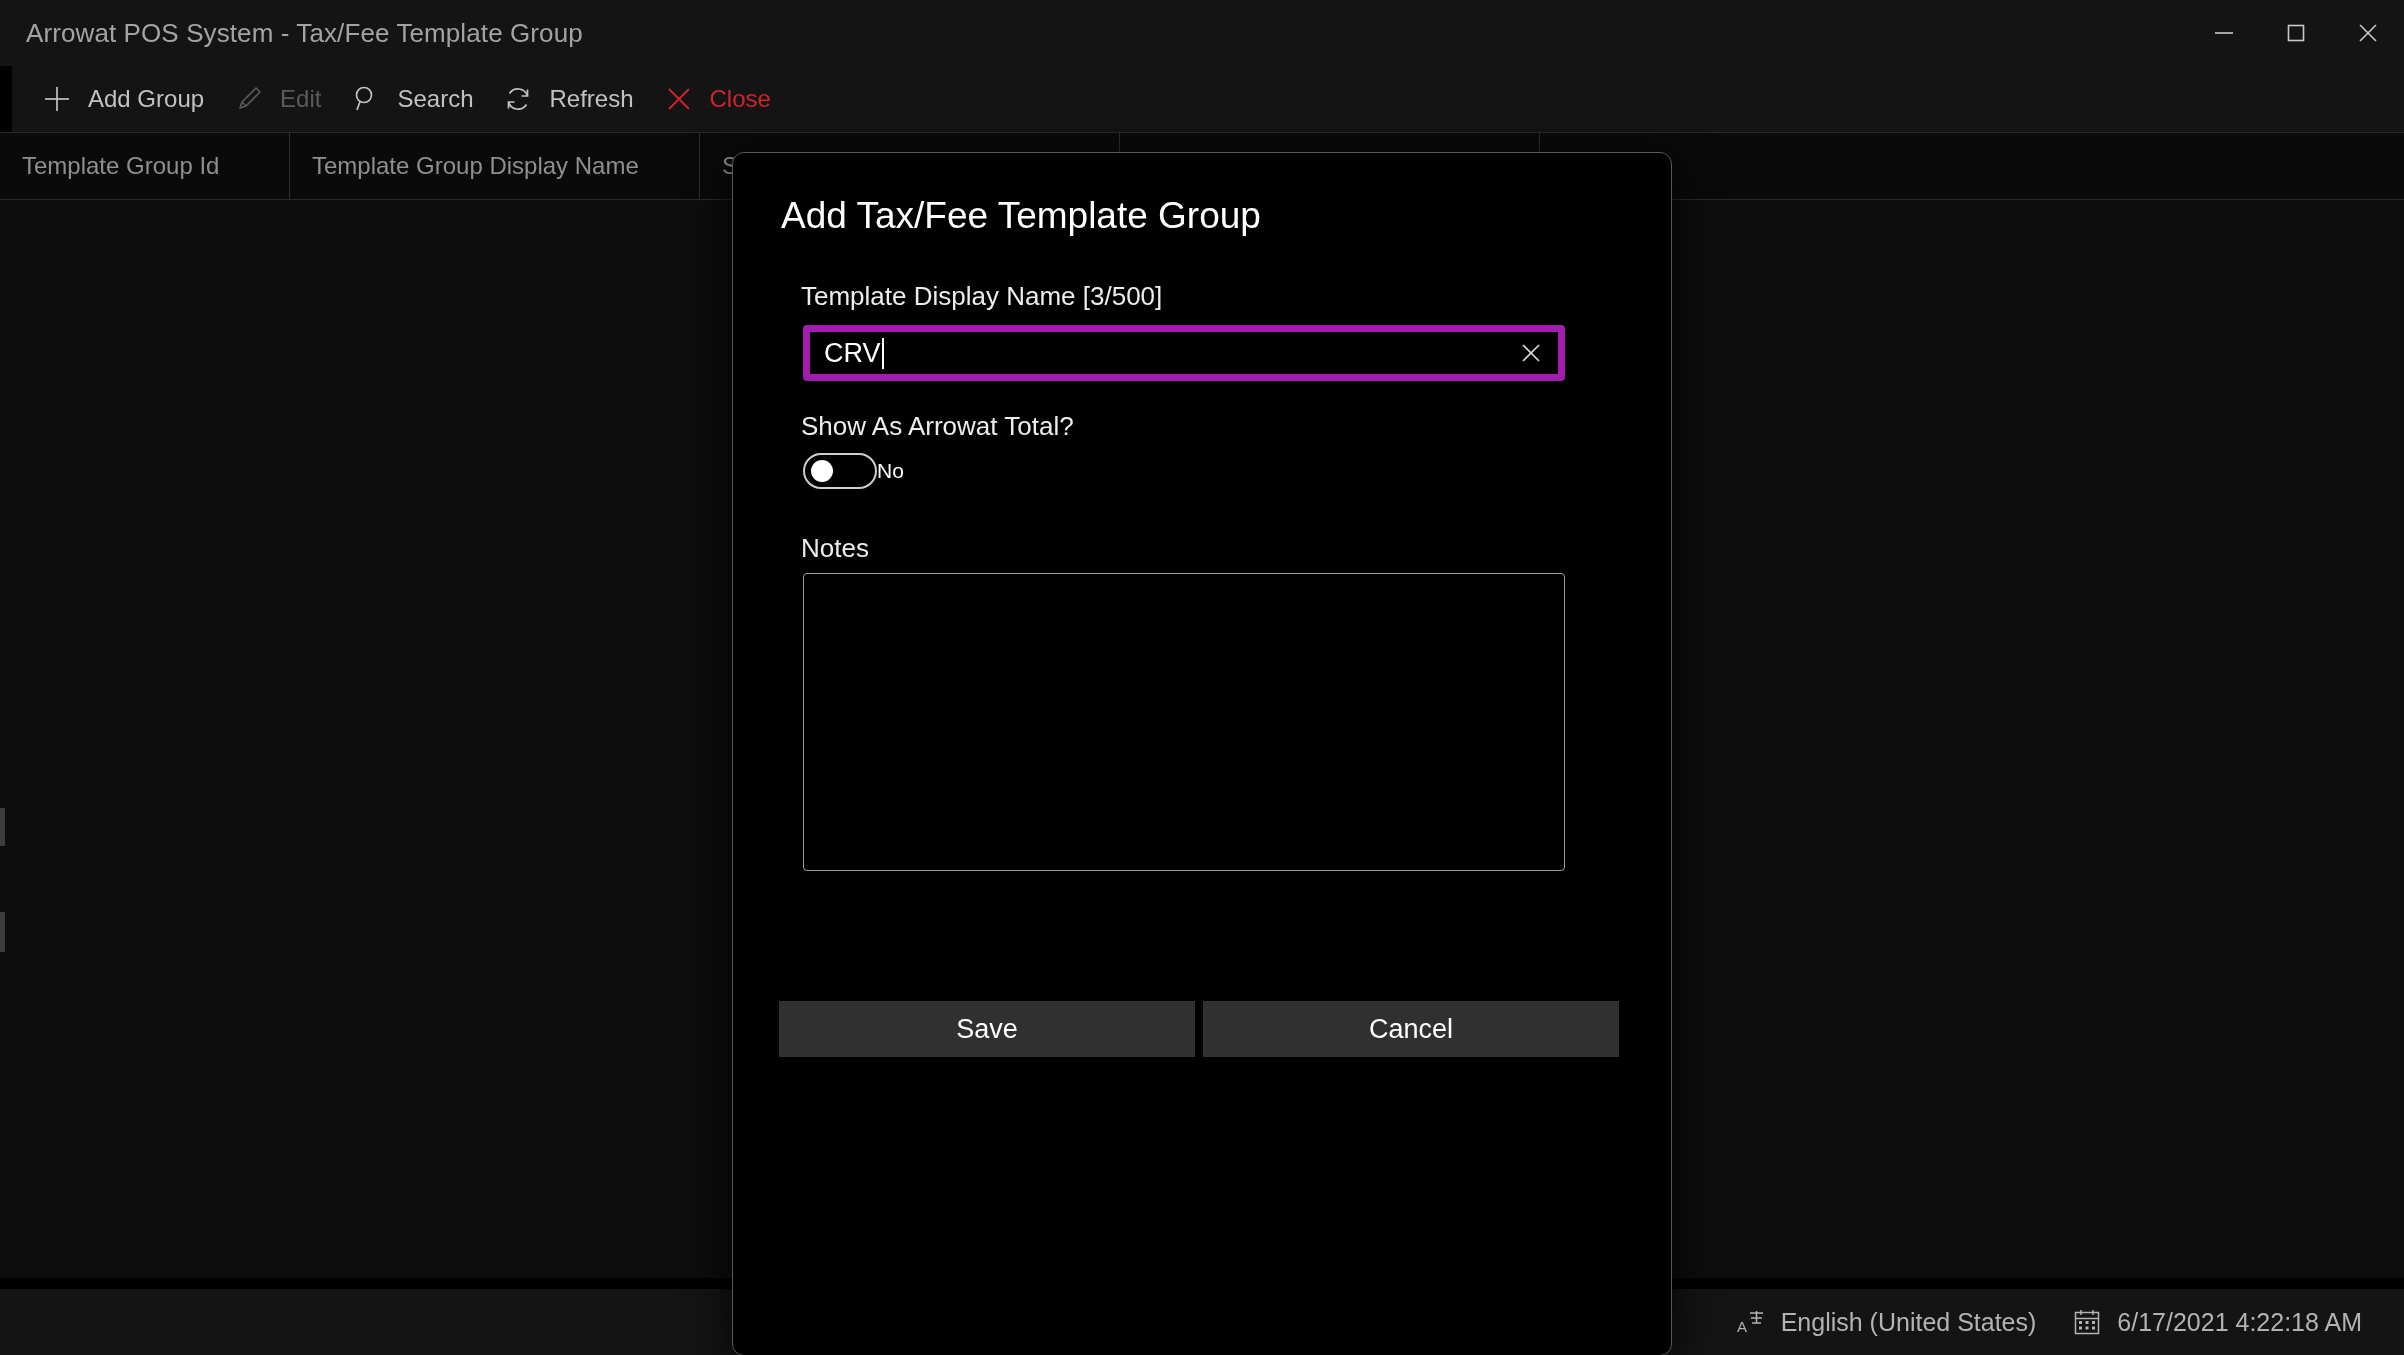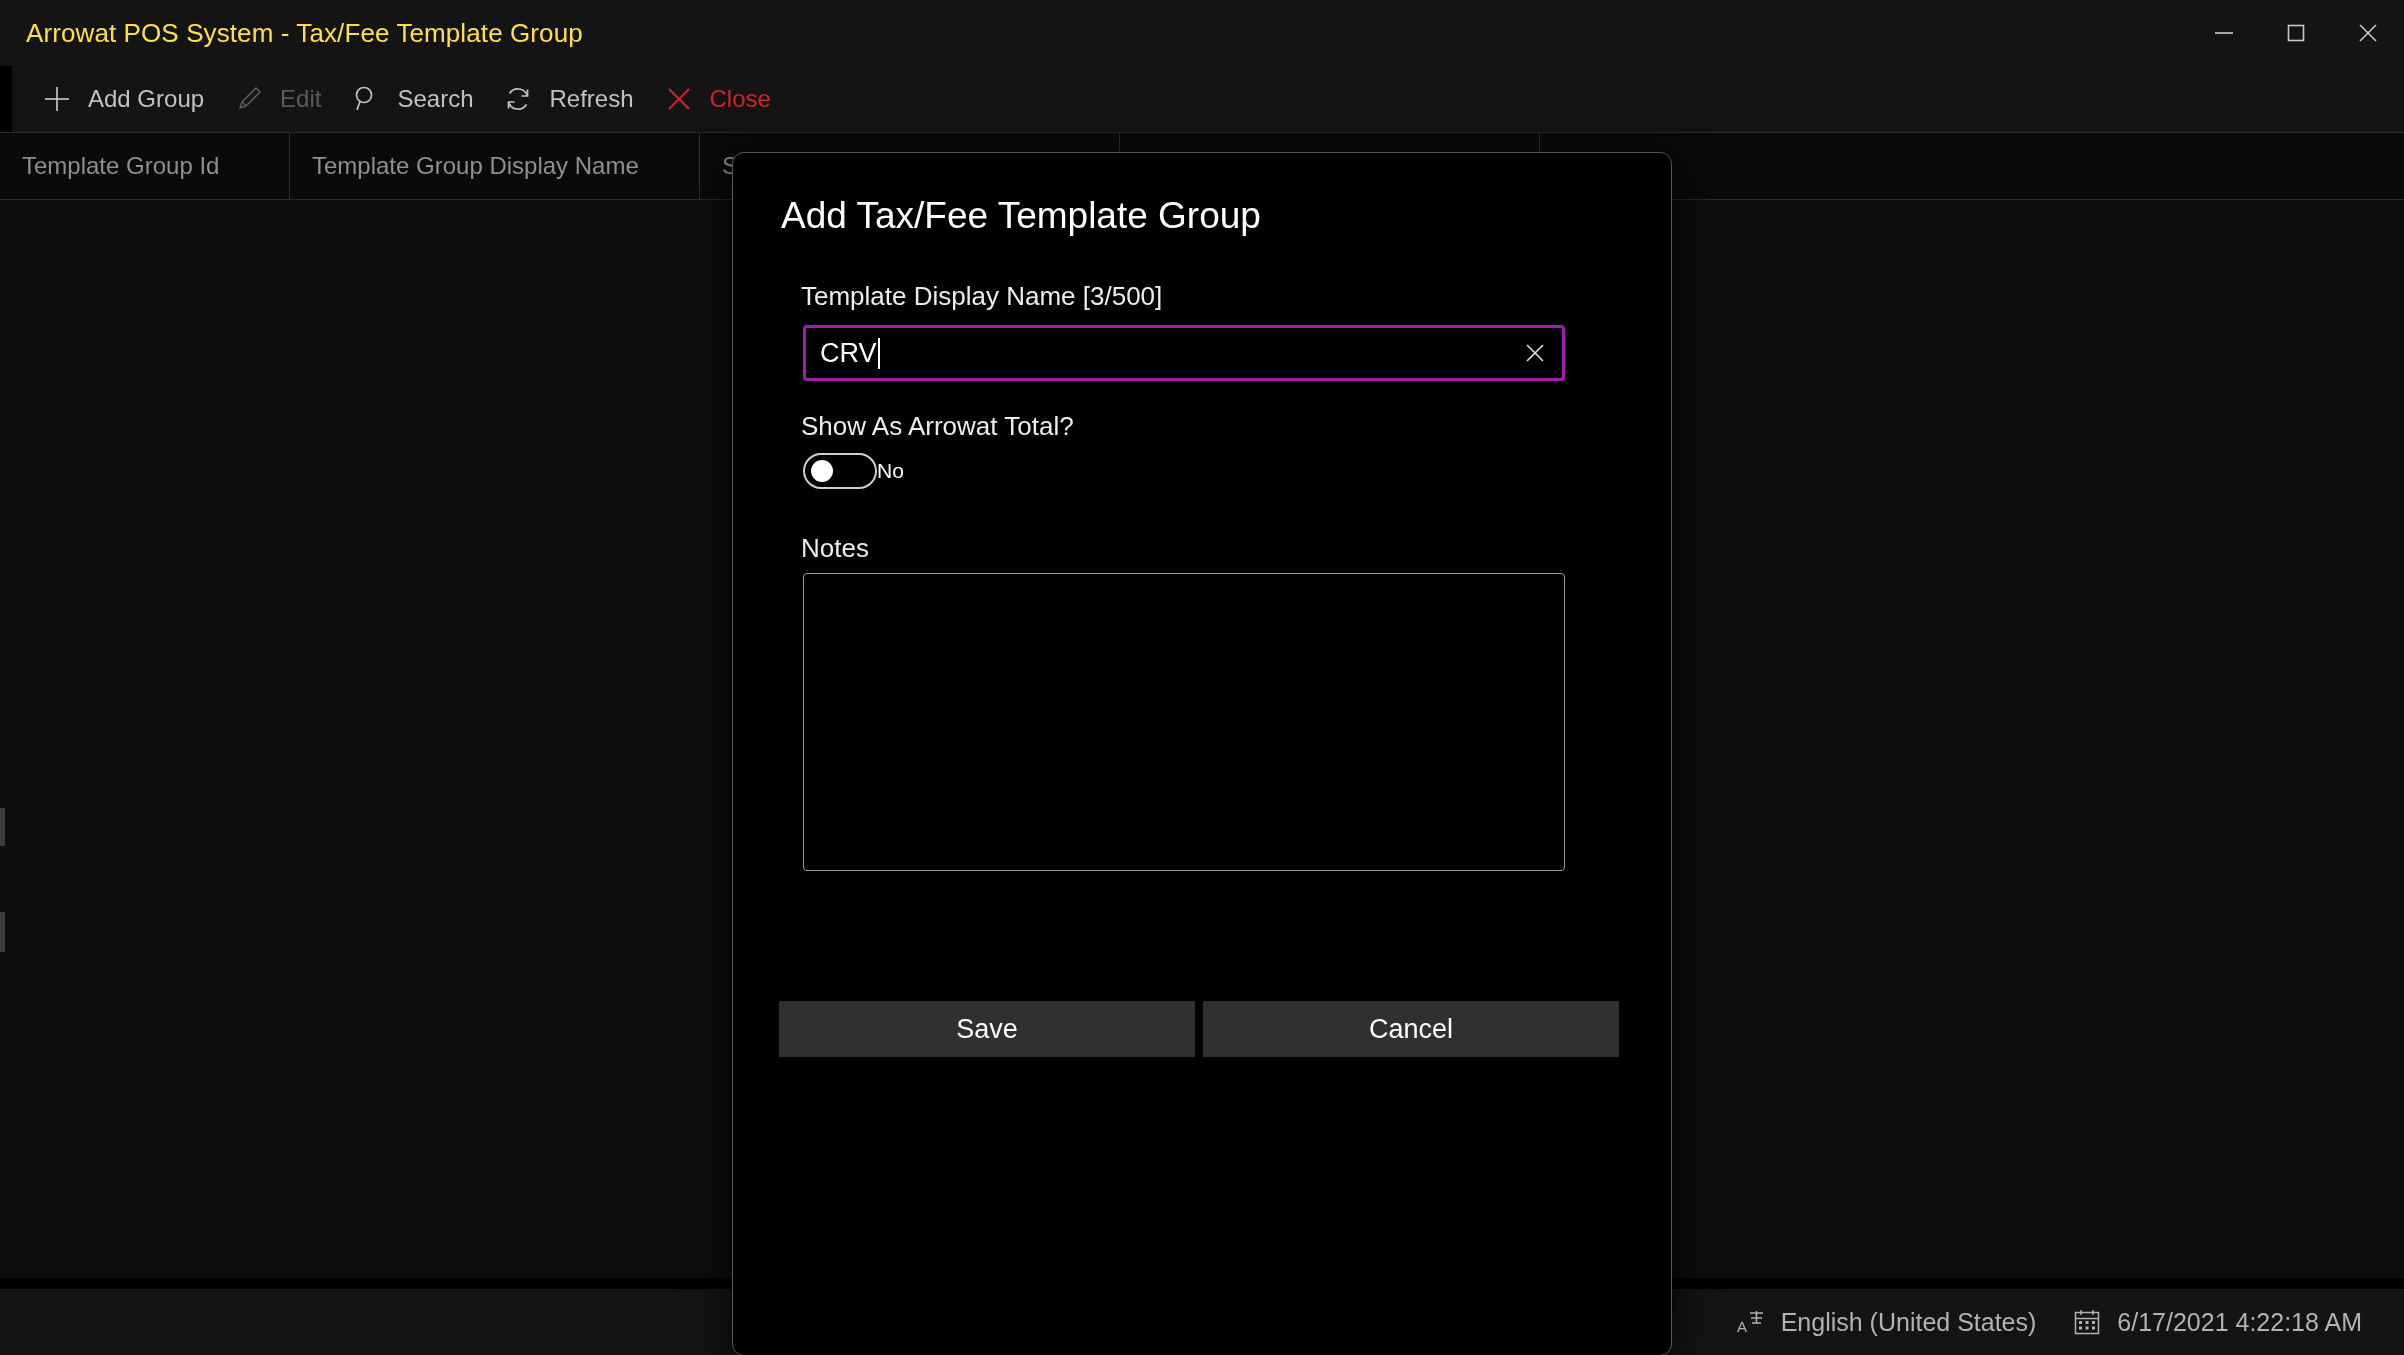--- a/index.html
+++ b/index.html
@@ -29,21 +29,21 @@
     left: 0; top: 0;
     width: 2404px;
     height: 66px;
     background: #141414;
     display: flex;
     align-items: center;
   }
   .title-text {
     margin-left: 26px;
     font-size: 26px;
-    color: #fde047;
+    color: #a3a3a3;
     letter-spacing: 0.1px;
     white-space: nowrap;
   }
   .winbtns {
     position: absolute;
     right: 0; top: 0;
     height: 66px;
     display: flex;
   }
   .winbtn {
@@ -199,21 +199,21 @@
   .lbl-sep   { top: 258px; }
   .lbl-notes { top: 380px; }
 
   .txt-wrap {
     position: absolute;
     left: 70px;
     top: 172px;
     width: 762px;
     height: 56px;
     background: #000000;
-    border: 3px solid #a21caf;
+    border: 7px solid #a21caf;
     border-radius: 4px;
     box-sizing: border-box;
     display: flex;
     align-items: center;
   }
   .txt-val {
     margin-left: 14px;
     font-size: 27px;
     color: #ffffff;
     white-space: nowrap;

